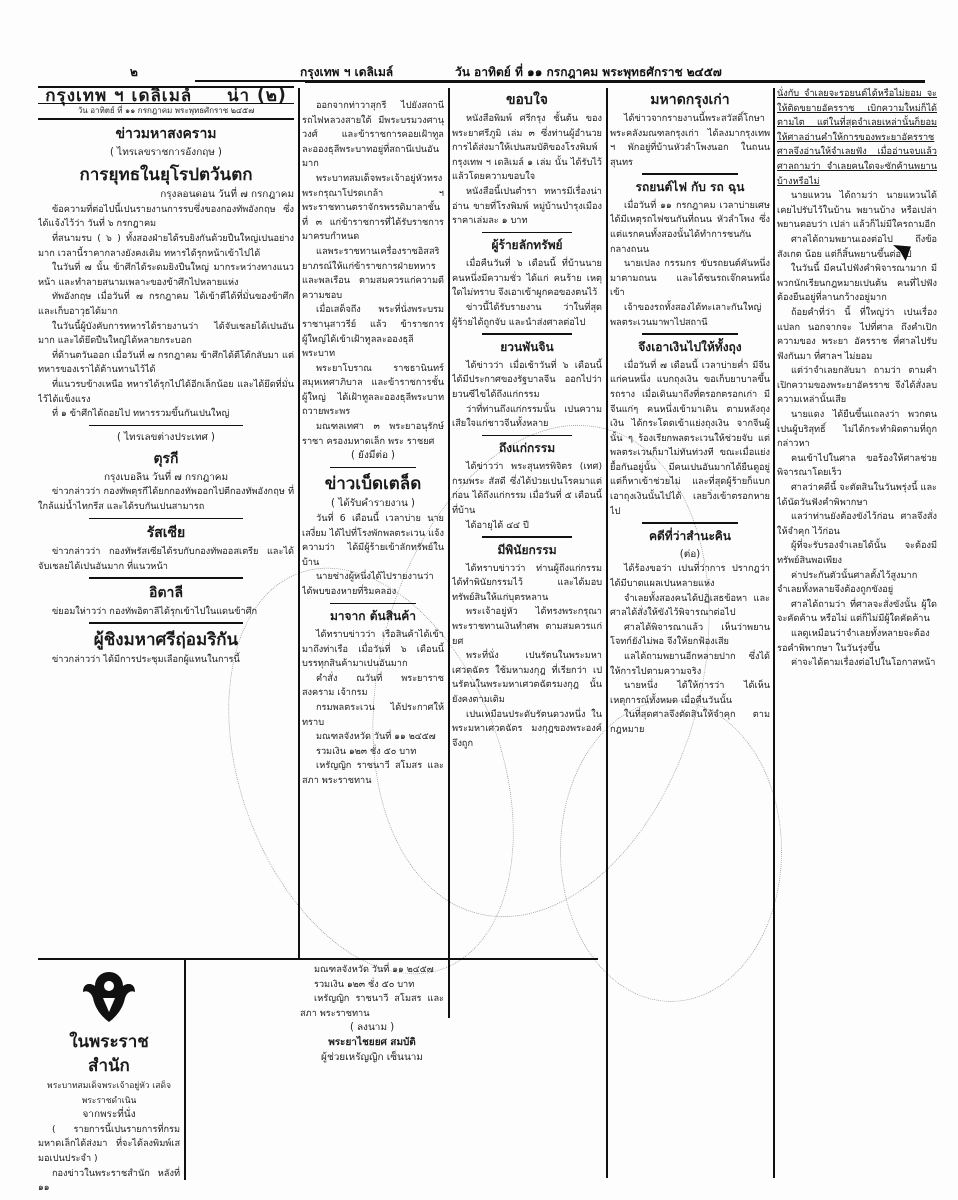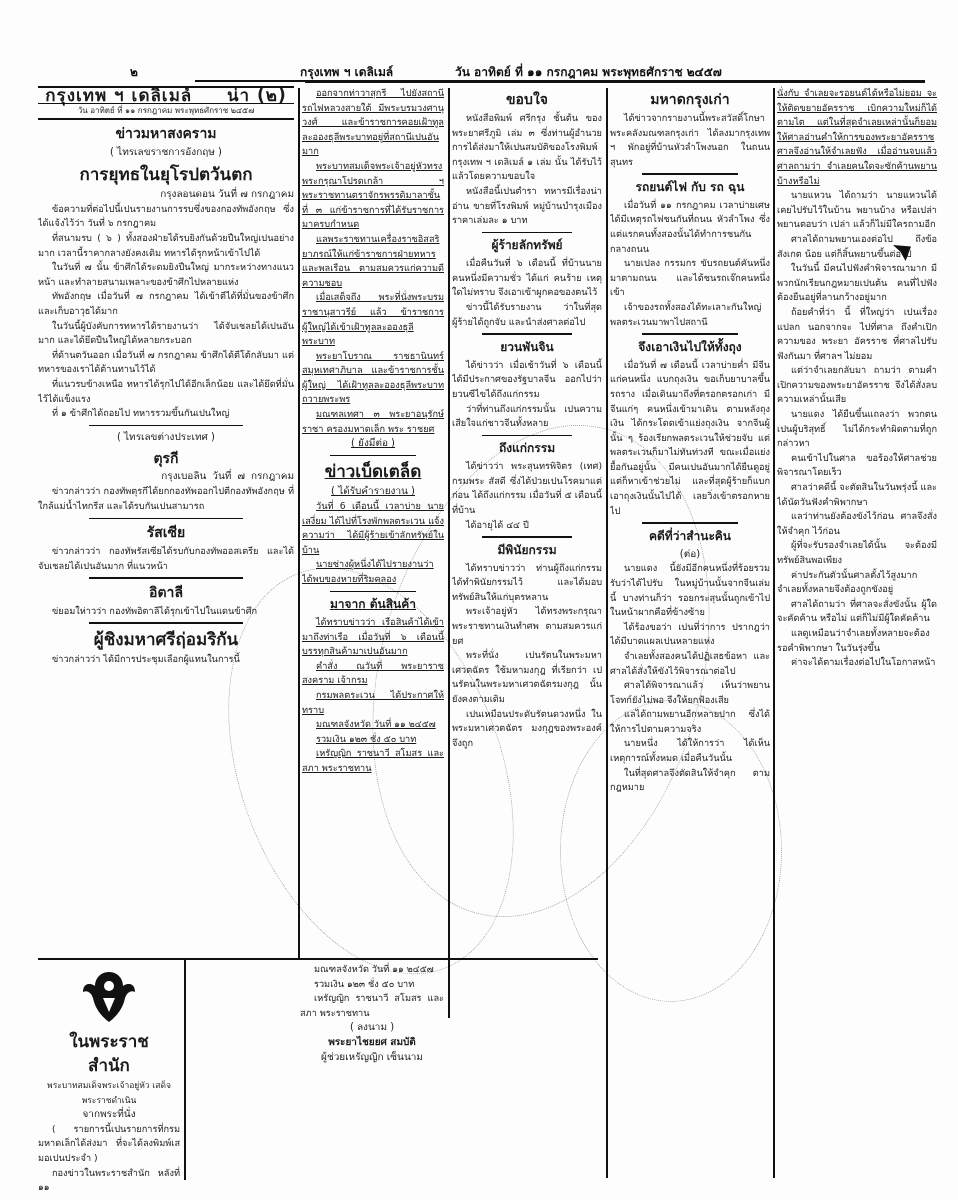--- a/index.html
+++ b/index.html
@@ -60,21 +60,21 @@
     <p>ที่สนามรบ ( ๖ ) ทั้งสองฝ่ายได้รบยิงกันด้วยปืนใหญ่เปนอย่างมาก เวลานี้ราคากลางยังคงเดิม ทหารได้รุกหน้าเข้าไปได้</p>
     <p>ในวันที่ ๗ นั้น ข้าศึกได้ระดมยิงปืนใหญ่ มากระหว่างทางแนวหน้า และทำลายสนามเพลาะของข้าศึกไปหลายแห่ง</p>
     <p>ทัพอังกฤษ เมื่อวันที่ ๗ กรกฎาคม ได้เข้าตีได้ที่มั่นของข้าศึก และเก็บอาวุธได้มาก</p>
     <p>ในวันนี้ผู้บังคับการทหารได้รายงานว่า ได้จับเชลยได้เปนอันมาก และได้ยึดปืนใหญ่ได้หลายกระบอก</p>
     <p>ที่ด้านตวันออก เมื่อวันที่ ๗ กรกฎาคม ข้าศึกได้ตีโต้กลับมา แต่ทหารของเราได้ต้านทานไว้ได้</p>
     <p>ที่แนวรบข้างเหนือ ทหารได้รุกไปได้อีกเล็กน้อย และได้ยึดที่มั่นไว้ได้แข็งแรง</p>
     <p>ที่ ๑ ข้าศึกได้ถอยไป ทหารรวมขึ้นกันเปนใหญ่</p>
     <div class="hr"></div>
     <div class="sub">( ไทรเลขต่างประเทศ )</div>
     <div class="h h2">ตุรกี</div>
-    <div class="sub" style="text-align:right;font-family:Liberation Mono, monospace;">กรุงเบอลิน วันที่ ๗ กรกฎาคม</div>
+    <div class="sub" style="">กรุงเบอลิน วันที่ ๗ กรกฎาคม</div>
     <p>ข่าวกล่าวว่า กองทัพตุรกีได้ยกกองทัพออกไปตีกองทัพอังกฤษ ที่ใกล้แม่น้ำไทกรีส และได้รบกันเปนสามารถ</p>
     <div class="hr"></div>
     <div class="h h2">รัสเซีย</div>
     <p>ข่าวกล่าวว่า กองทัพรัสเซียได้รบกับกองทัพออสเตรีย และได้จับเชลยได้เปนอันมาก ที่แนวหน้า</p>
     <div class="hr"></div>
     <div class="h h2">อิตาลี</div>
     <p>ข่ยอมให่าวว่า กองทัพอิตาลีได้รุกเข้าไปในแดนข้าศึก</p>
     <div class="hr"></div>
     <div class="h h1">ผู้ชิงมหาศรีฤ่อมริกัน</div>
     <p>ข่าวกล่าวว่า ได้มีการประชุมเลือกผู้แทนในการนี้</p>
@@ -90,21 +90,21 @@
       </svg>
     </div>
     <div class="h h1">ในพระราช</div>
     <div class="h h1" style="margin-top:0;">สำนัก</div>
     <div class="sub" style="font-size:8.5px;">พระบาทสมเด็จพระเจ้าอยู่หัว เสด็จพระราชดำเนิน</div>
     <div class="sub">จากพระที่นั่ง</div>
     <p>( รายการนี้เปนรายการที่กรมมหาดเล็กได้ส่งมา ที่จะได้ลงพิมพ์เสมอเปนประจำ )</p>
     <p>กองข่าวในพระราชสำนัก หลังที่ ๑๑</p>
   </div>
 
-  <div class="col" style="left:302px;top:86px;width:142px;height:960px;text-decoration:underline;">
+  <div class="col" style="left:302px;top:98px;width:142px;height:960px;">
     <p>ออกจากท่าวาสุกรี ไปยังสถานีรถไฟหลวงสายใต้ มีพระบรมวงศานุวงศ์ และข้าราชการคอยเฝ้าทูลละอองธุลีพระบาทอยู่ที่สถานีเปนอันมาก</p>
     <p>พระบาทสมเด็จพระเจ้าอยู่หัวทรงพระกรุณาโปรดเกล้า ฯ พระราชทานตราจักรพรรดิมาลาชั้นที่ ๓ แก่ข้าราชการที่ได้รับราชการมาครบกำหนด</p>
     <p>แลพระราชทานเครื่องราชอิสสริยาภรณ์ให้แก่ข้าราชการฝ่ายทหาร และพลเรือน ตามสมควรแก่ความดีความชอบ</p>
     <p>เมื่อเสด็จถึง พระที่นั่งพระบรมราชานุสาวรีย์ แล้ว ข้าราชการผู้ใหญ่ได้เข้าเฝ้าทูลละอองธุลีพระบาท</p>
     <p>พระยาโบราณ ราชธานินทร์ สมุหเทศาภิบาล และข้าราชการชั้นผู้ใหญ่ ได้เฝ้าทูลละอองธุลีพระบาทถวายพระพร</p>
     <p>มณฑลเทศา ๓ พระยาอนุรักษ์ ราชา ครองมหาดเล็ก พระ ราชยศ</p>
     <div class="sub">( ยังมีต่อ )</div>
     <div class="hr"></div>
     <div class="h h1">ข่าวเบ็ดเตล็ด</div>
     <div class="sub">( ได้รับคำรายงาน )</div>
@@ -159,21 +159,20 @@
     <div class="h h3">รถยนต์ไฟ กับ รถ ฉุน</div>
     <p>เมื่อวันที่ ๑๑ กรกฎาคม เวลาบ่ายเศษ ได้มีเหตุรถไฟชนกันที่ถนน หัวลำโพง ซึ่งแต่แรกคนทั้งสองนั้นได้ทำการชนกันกลางถนน</p>
     <p>นายเปลง กรรมกร ขับรถยนต์คันหนึ่ง มาตามถนน และได้ชนรถเจ๊กคนหนึ่ง เข้า</p>
     <p>เจ้าของรถทั้งสองได้ทะเลาะกันใหญ่ พลตระเวนมาพาไปสถานี</p>
     <div class="hr"></div>
     <div class="h h3">จึงเอาเงินไปให้ทั้งถุง</div>
     <p>เมื่อวันที่ ๗ เดือนนี้ เวลาบ่ายค่ำ มีจีนแก่คนหนึ่ง แบกถุงเงิน ขอเก็บยาบาลขึ้นรถราง เมื่อเดินมาถึงที่ตรอกตรอกเก่า มีจีนแก่ๆ คนหนึ่งเข้ามาเดิน ตามหลังถุงเงิน ได้กระโดดเข้าแย่งถุงเงิน จากจีนผู้นั้น ๆ ร้องเรียกพลตระเวนให้ช่วยจับ แต่พลตระเวนก็มาไม่ทันท่วงที ขณะเมื่อแย่งยื้อกันอยู่นั้น มีคนเปนอันมากได้ยืนดูอยู่ แต่ก็หาเข้าช่วยไม่ และที่สุดผู้ร้ายก็แบกเอาถุงเงินนั้นไปได้ เลยวิ่งเข้าตรอกหายไป</p>
     <div class="hr"></div>
     <div class="h h3">คดีที่ว่าสำนะคิน</div>
     <div class="sub">(ต่อ)</div>
-    <p>นายแดง นี้ยังมีอีกคนหนึ่งที่ร้อยรวม รับว่าได้ไปรับ ในหมู่บ้านนั้นจากจีนเล่ม นี้ บางท่านก็ว่า รอยกระสุนนั้นถูกเข้าไปในหน้าผากคือที่ข้างซ้าย</p>
     <p>ได้ร้องขอว่า เปนที่ว่าการ ปรากฎว่าได้มีบาดแผลเปนหลายแห่ง</p>
     <p>จำเลยทั้งสองคนได้ปฏิเสธข้อหา และศาลได้สั่งให้ขังไว้พิจารณาต่อไป</p>
     <p>ศาลได้พิจารณาแล้ว เห็นว่าพยานโจทก์ยังไม่พอ จึงให้ยกฟ้องเสีย</p>
     <p>แลได้ถามพยานอีกหลายปาก ซึ่งได้ให้การไปตามความจริง</p>
     <p>นายหนึ่ง ได้ให้การว่า ได้เห็นเหตุการณ์ทั้งหมด เมื่อคืนวันนั้น</p>
     <p>ในที่สุดศาลจึงตัดสินให้จำคุก ตามกฎหมาย</p>
   </div>
 
   <div class="col" style="left:777px;top:86px;width:160px;height:1100px;">
     <p style="text-indent:0;text-decoration:underline;">นั่งกับ จำเลยจะรอยนต์ได้หรือไม่ยอม จะให้ติดขยายอัครราช เบิกความใหม่ก็ได้ ตามไต แต่ในที่สุดจำเลยเหล่านั้นก็ยอมให้ศาลอ่านคำให้การของพระยาอัครราช ศาลจึงอ่านให้จำเลยฟัง เมื่ออ่านจบแล้ว ศาลถามว่า จำเลยคนใดจะซักค้านพยานบ้างหรือไม่</p>

